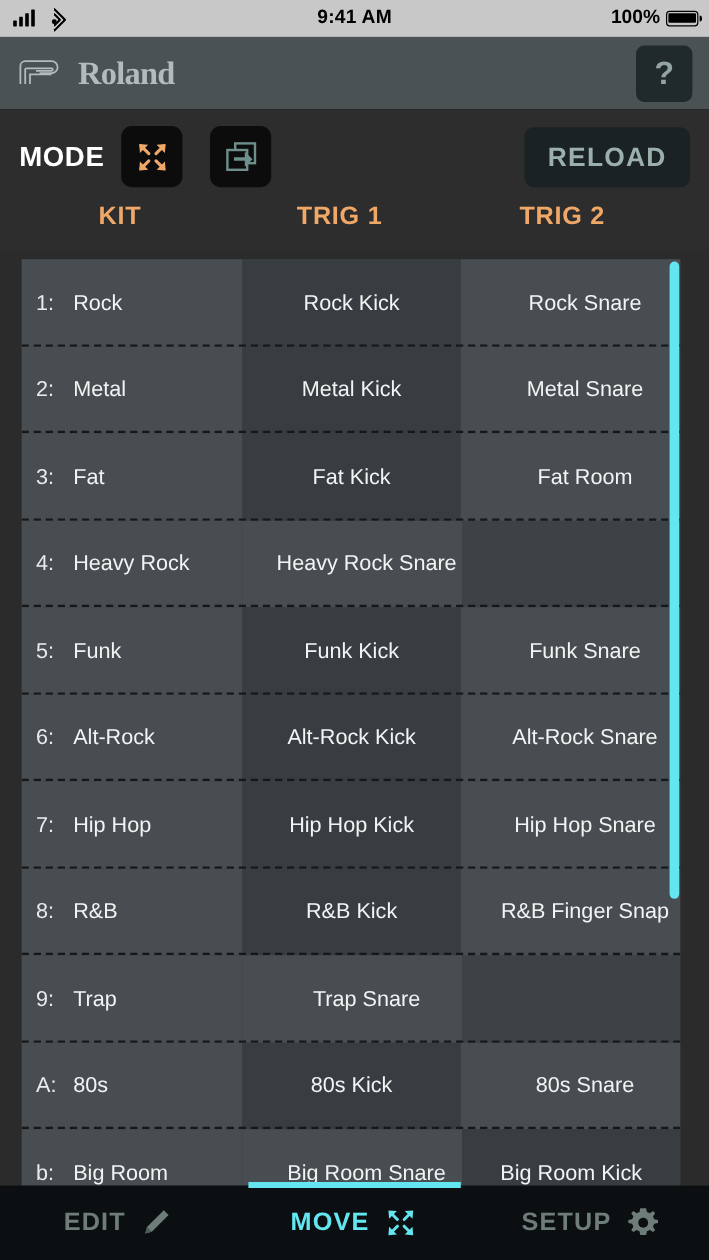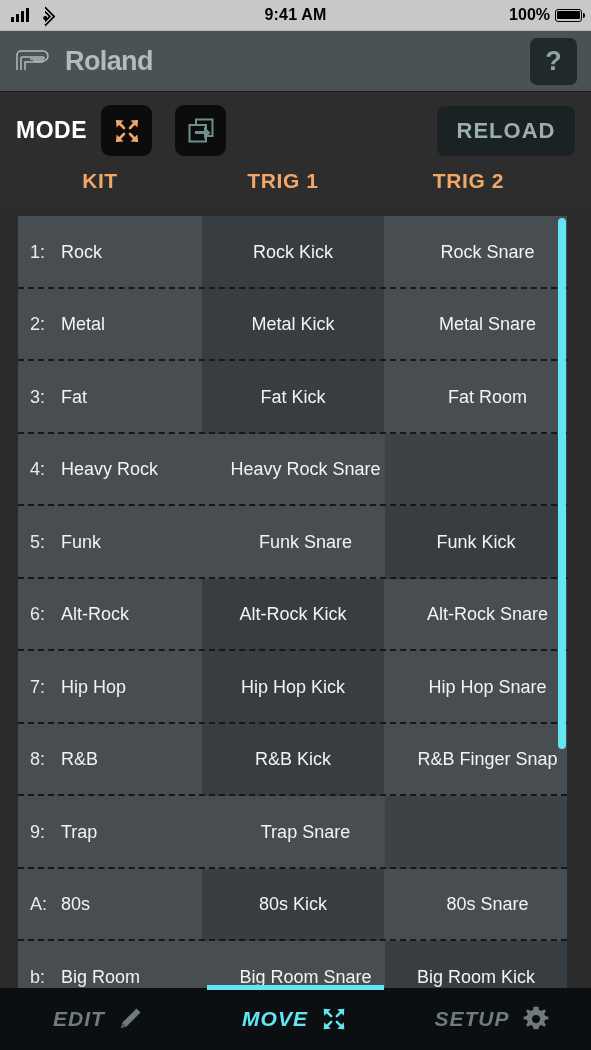--- a/index.html
+++ b/index.html
@@ -45,21 +45,21 @@
 
   
   .brandbar{
     height:61px; background:#4b5254; display:flex; align-items:center;
     padding:0 14px; position:relative; border-bottom:1px solid #1d1f20;
   }
   .roland{ display:flex; align-items:center; gap:7px; }
   .roland-mark{ width:44px; height:26px; }
   .roland-word{
     color:#b5bbbc; font-size:27px; font-weight:bold; letter-spacing:-.6px;
-    font-family:Liberation Sans, sans-serif;
+    font-family:Liberation Serif, serif;
   }
   .help-btn{
     margin-left:auto; width:47px; height:47px; border-radius:7px;
     background:#20292b; display:flex; align-items:center; justify-content:center;
     color:#93a3a1; font-size:27px; font-weight:bold; cursor:pointer;
   }
 
   
   .moderow{
     height:77px; background:#2d2d2d; display:flex; align-items:center;
@@ -106,21 +106,21 @@
   .c-t2 { width:183px; background:#474d50; justify-content:center; text-align:center;padding-left:24px; }
 
   .scrollbar{
     position:absolute; right:1px; top:2px; width:8px; height:531px;
     background:#63e6f0; border-radius:4px;
   }
 
   
   .tabbar{
     position:absolute; left:0; bottom:0; width:100%; height:62px;
-    background:#0b0f11; display:flex; align-items:center;font-style:italic;
+    background:#0b0f11; display:flex; align-items:center;
   }
   .tab{
     flex:1; height:100%; display:flex; align-items:center; justify-content:center;
     gap:11px; cursor:pointer; position:relative;
   }
   .tab .tlabel{ font-size:21px; font-weight:bold; letter-spacing:1px; color:#6f7d7a; }
   .tab.active .tlabel{ color:#63e6f0; }
   .tab.active:before{
     content:""; position:absolute; top:-3px; left:10px; right:10px; height:5px;
     background:#63e6f0;
@@ -235,22 +235,22 @@
           <span class="idx">4:</span>
           <span>Heavy Rock</span>
         </div>
         <div class="cell c-t2">Heavy Rock Snare</div>
       </div>
       <div class="row">
         <div class="cell c-kit">
           <span class="idx">5:</span>
           <span>Funk</span>
         </div>
+        <div class="cell c-t1">Funk Kick</div>
         <div class="cell c-t2">Funk Snare</div>
-        <div class="cell c-t1">Funk Kick</div>
       </div>
       <div class="row">
         <div class="cell c-kit">
           <span class="idx">6:</span>
           <span>Alt-Rock</span>
         </div>
         <div class="cell c-t1">Alt-Rock Kick</div>
         <div class="cell c-t2">Alt-Rock Snare</div>
       </div>
       <div class="row">

